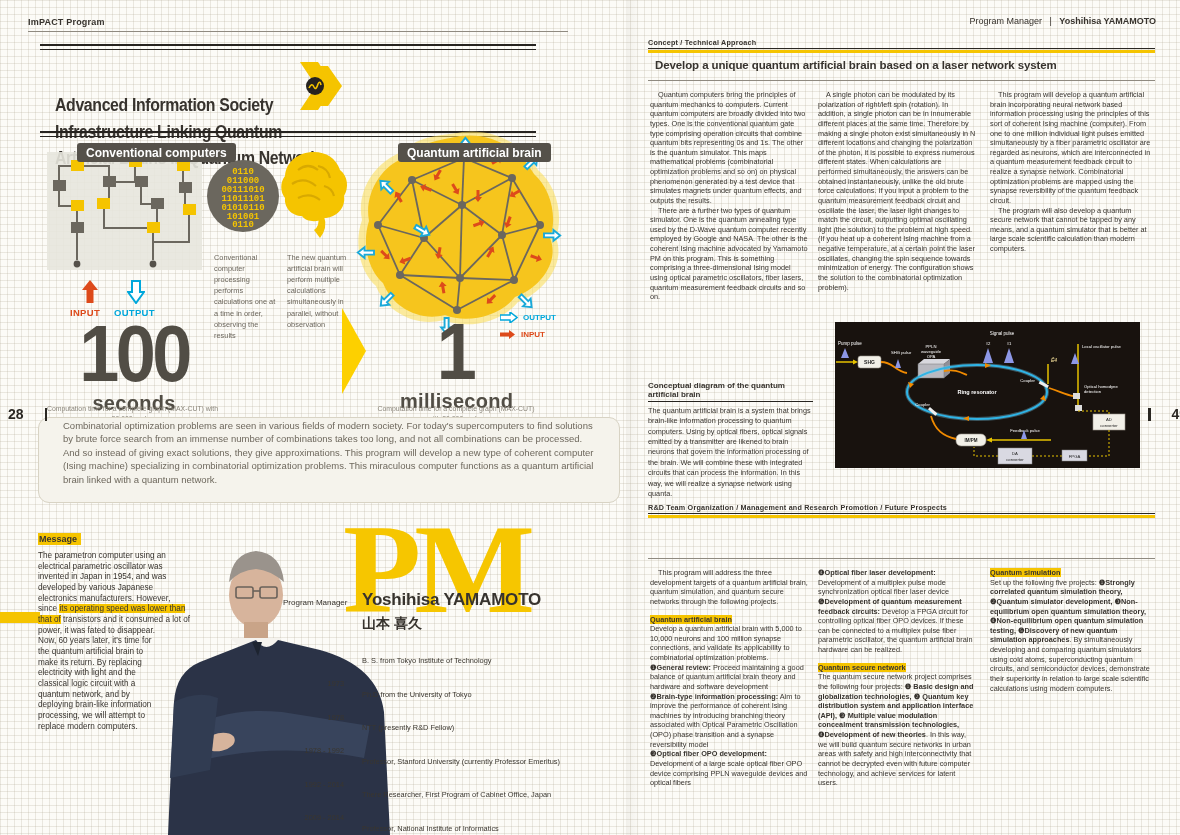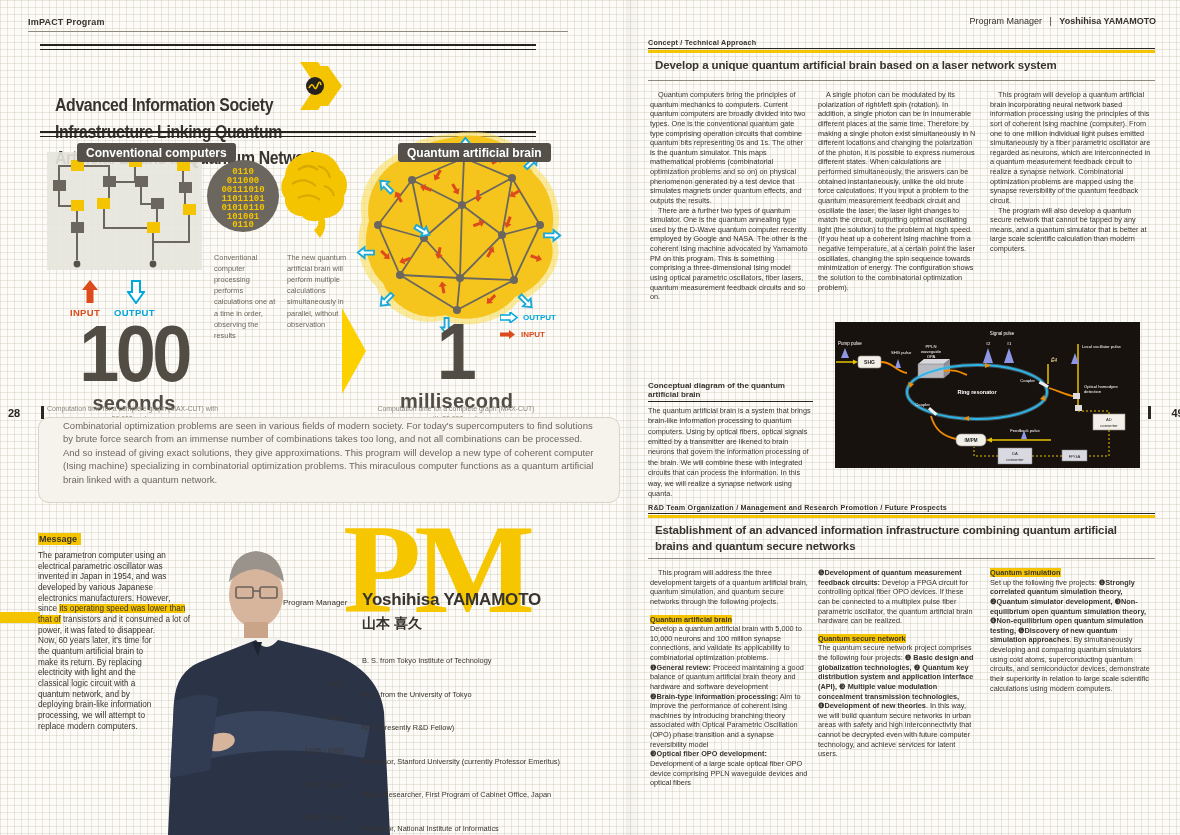--- a/index.html
+++ b/index.html
@@ -51,21 +51,21 @@
   .sec-rule-y { height:2.6px; background:#f5c400; margin-top:1.2px; }
   .sec-head { font-size:11.5px; font-weight:bold; letter-spacing:-.1px; line-height:1.35; }
   .col { font-size:7.3px; line-height:1.32; color:#37332e; text-align:left; }
   .col p { text-indent:8px; }
   .col p.noind { text-indent:0; }
   .col .item { text-indent:0; margin-top:0; }
   .subhead { display:inline; background:#f5c400; font-weight:bold; }
   .capttl { font-size:8px; font-weight:bold; }
   .capline { border-top:1.2px solid #26231f; margin-top:2px; }
   .captxt { font-size:7.3px; line-height:1.42; margin-top:4px; }
-  .pageno { font-size:11px; font-weight:bold; color:#2a2722; display:flex; align-items:center; gap:21px; }
+  .pageno { font-size:14px; font-weight:bold; color:#2a2722; display:flex; align-items:center; gap:21px; }
   .pagebar { width:2.5px; height:13px; background:#2a2722; }
   .legend-row { display:flex; align-items:center; gap:5px; }
   .legend-txt { font-size:8px; font-weight:bold; }
 </style>
 </head>
 <body>
 
 <div class="spread">
   <div class="fold"></div>
 
@@ -496,33 +496,33 @@
       <text x="95" y="84" font-size="4.2" fill="#fff" text-anchor="end">Coupler</text>
       <rect x="93" y="88" width="10" height="3" fill="#eee" transform="rotate(42 98 89)"></rect>
     </g>
   </svg>
 
   <div class="abs sec-label" style="left:648px; top:503px;">R&amp;D Team Organization / Management and Research Promotion / Future Prospects</div>
   <div class="abs" style="left:648px; top:513px; width:507px;">
     <div class="sec-rule"></div>
       <div class="sec-rule-y"></div>
   </div>
-  <div class="abs sec-head" style="left:655px; top:523px; width:495px;">Establishment of an advanced information infrastructure combining quantum artificial brains and quantum secure networks</div>
   <div class="abs" style="left:648px; top:558px; width:507px; border-top:1px solid #8f8a80;"></div>
 
   <div class="abs col" style="left:650px; top:568px; width:158px;">
     <p>This program will address the three development targets of a quantum artificial brain, quantum simulation, and quantum secure networks through the following projects.</p>
     <p class="noind" style="margin-top:8px;"><span class="subhead">Quantum artificial brain</span></p>
     <p class="noind">Develop a quantum artificial brain with 5,000 to 10,000 neurons and 100 million synapse connections, and validate its applicability to combinatorial optimization problems.</p>
     <p class="item"><span class="b">❶General review:</span><span> Proceed maintaining a good balance of quantum artificial brain theory and hardware and software development</span></p>
     <p class="item"><span class="b">❷Brain-type information processing:</span><span> Aim to improve the performance of coherent Ising machines by introducing branching theory associated with Optical Parametric Oscillation (OPO) phase transition and a synapse reversibility model</span></p>
     <p class="item"><span class="b">❸Optical fiber OPO development:</span><span> Development of a large scale optical fiber OPO device comprising PPLN waveguide devices and optical fibers</span></p>
   </div>
 
   <div class="abs col" style="left:818px; top:568px; width:158px;">
+    <p class="item"><span class="b">❹Optical fiber laser development:</span><span> Development of a multiplex pulse mode synchronization optical fiber laser device</span></p>
     <p class="item"><span class="b">❺Development of quantum measurement feedback circuits:</span><span> Develop a FPGA circuit for controlling optical fiber OPO devices. If these can be connected to a multiplex pulse fiber parametric oscillator, the quantum artificial brain hardware can be realized.</span></p>
     <p class="noind" style="margin-top:8px;"><span class="subhead">Quantum secure network</span></p>
     <p class="noind"><span>The quantum secure network project comprises the following four projects: </span><span class="b">❶ Basic design and globalization technologies, </span><span class="b">❷ Quantum key distribution system and application interface (API), </span><span class="b">❸ Multiple value modulation concealment transmission technologies, </span><span class="b">❹Development of new theories</span><span>. In this way, we will build quantum secure networks in urban areas with safety and high interconnectivity that cannot be decrypted even with future computer technology, and achieve services for latent users.</span></p>
   </div>
 
   <div class="abs col" style="left:990px; top:568px; width:162px;">
     <p class="noind"><span class="subhead">Quantum simulation</span></p>
     <p class="noind"><span>Set up the following five projects: </span><span class="b">❶Strongly correlated quantum simulation theory, </span><span class="b">❷Quantum simulator development, </span><span class="b">❸Non-equilibrium open quantum simulation theory, </span><span class="b">❹Non-equilibrium open quantum simulation testing, </span><span class="b">❺Discovery of new quantum simulation approaches</span><span>. By simultaneously developing and comparing quantum simulators using cold atoms, superconducting quantum circuits, and semiconductor devices, demonstrate their superiority in relation to large scale scientific calculations using modern computers.</span></p>
   </div>
 

